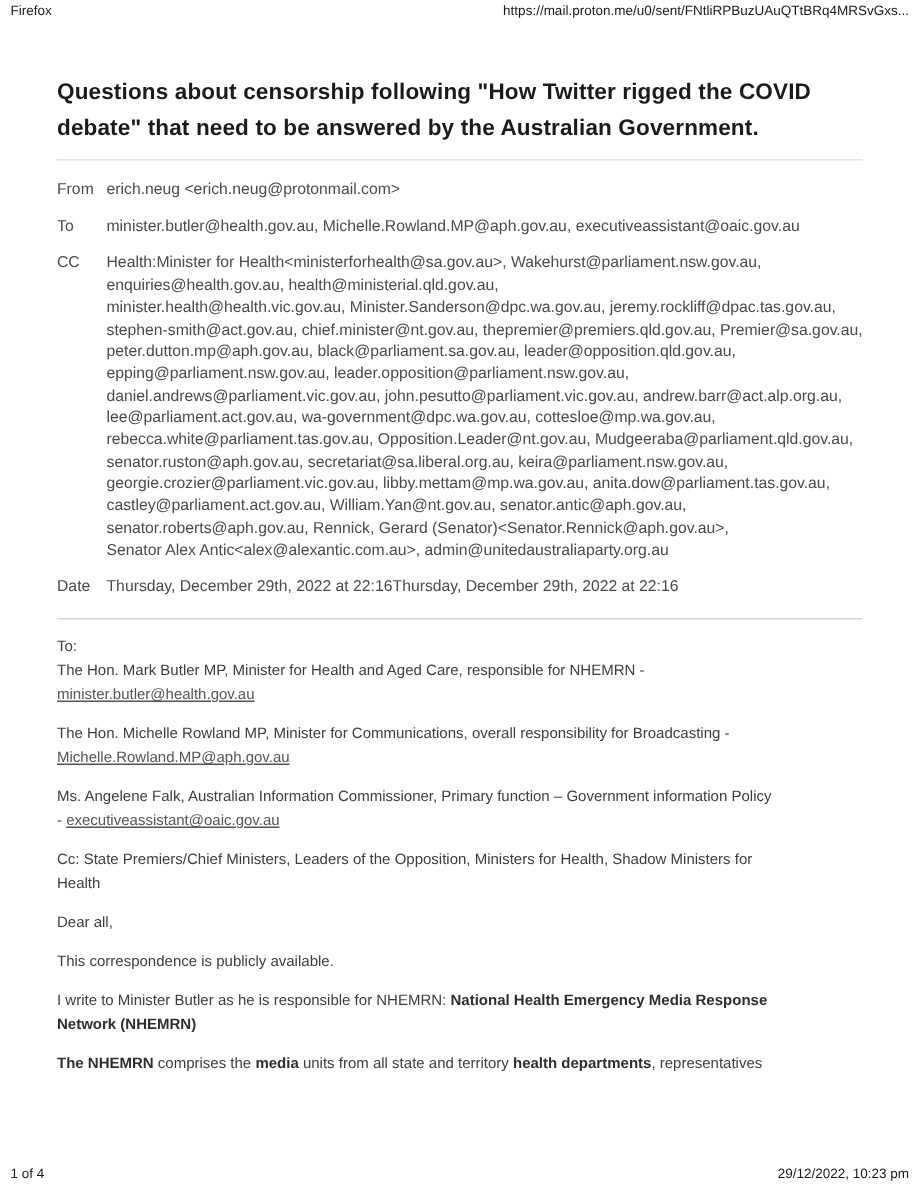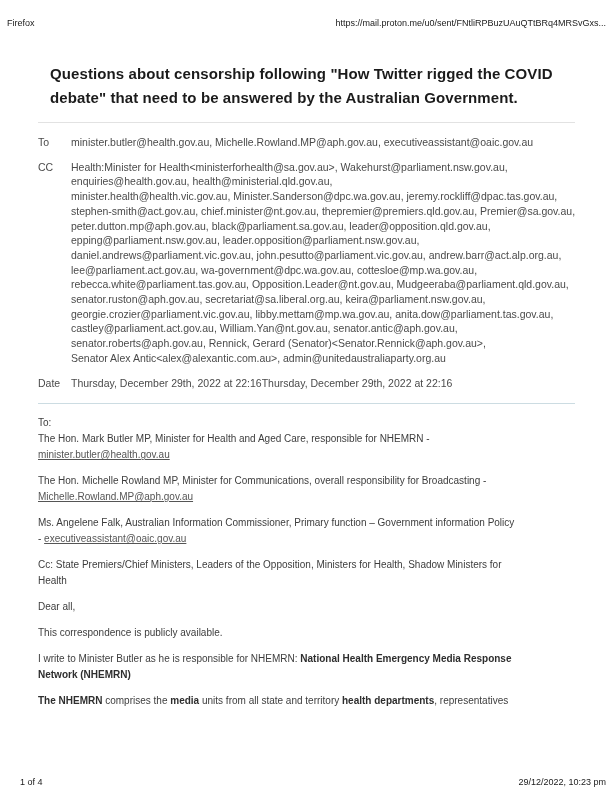--- a/index.html
+++ b/index.html
@@ -5,35 +5,35 @@
   html, body { margin: 0; padding: 0; }
   body {
     width: 612px; height: 792px;
     background: #ffffff;
     font-family: "Liberation Sans", sans-serif;
     color: #3d3d3d;
     position: relative;
     overflow: hidden;
   }
   .print-header {
-    position: absolute; top: 18px; left: 7px; right: 6px;
+    position: absolute; top: 2px; left: 7px; right: 6px;
     display: flex; justify-content: space-between;
     font-size: 9px; color: #1a1a1a;
   }
   .print-footer {
-    position: absolute; bottom: 5px; left: 20px; right: 6px;
+    position: absolute; bottom: 5px; left: 7px; right: 6px;
     display: flex; justify-content: space-between;
     font-size: 9px; color: #1a1a1a;
   }
   .content {
     position: absolute; left: 38px; top: 50px; width: 537px;
   }
   .subject {
     font-size: 15px; font-weight: bold; color: #1b1b1b;
-    line-height: 24px; margin: 12px; letter-spacing: 0.1px;
+    line-height: 24px; margin: 0; letter-spacing: 0.1px;
   }
   .rule1 { border: none; border-top: 1px solid #e2e2e2; margin: 8px 0 12px; }
   .rule2 { border: none; border-top: 1px solid #ccdce2; margin: 13px 0 11px; }
   .hdr-row {
     display: flex; font-size: 10.5px; color: #4a4a4a;
     margin-bottom: 10px;
   }
   .hdr-label { width: 33px; flex-shrink: 0; line-height: 14.7px; }
   .hdr-value { flex: 1; }
   .hdr-line { line-height: 14.7px; white-space: nowrap; }
@@ -49,20 +49,26 @@
 
 <div class="print-header">
   <span>Firefox</span>
   <span>https://mail.proton.me/u0/sent/FNtliRPBuzUAuQTtBRq4MRSvGxs...</span>
 </div>
 
 <div class="content">
   <h1 class="subject">Questions about censorship following "How Twitter rigged the COVID debate" that need to be answered by the Australian Government.</h1>
   <hr class="rule1">
   <div>
+      <div class="hdr-row">
+        <div class="hdr-label">From</div>
+        <div class="hdr-value">
+          <div class="hdr-line">erich.neug &lt;erich.neug@protonmail.com&gt;</div>
+        </div>
+      </div>
       <div class="hdr-row">
         <div class="hdr-label">To</div>
         <div class="hdr-value">
           <div class="hdr-line">minister.butler@health.gov.au, Michelle.Rowland.MP@aph.gov.au, executiveassistant@oaic.gov.au</div>
         </div>
       </div>
       <div class="hdr-row">
         <div class="hdr-label">CC</div>
         <div class="hdr-value">
           <div class="hdr-line">Health:Minister for Health&lt;ministerforhealth@sa.gov.au&gt;, Wakehurst@parliament.nsw.gov.au,</div>

